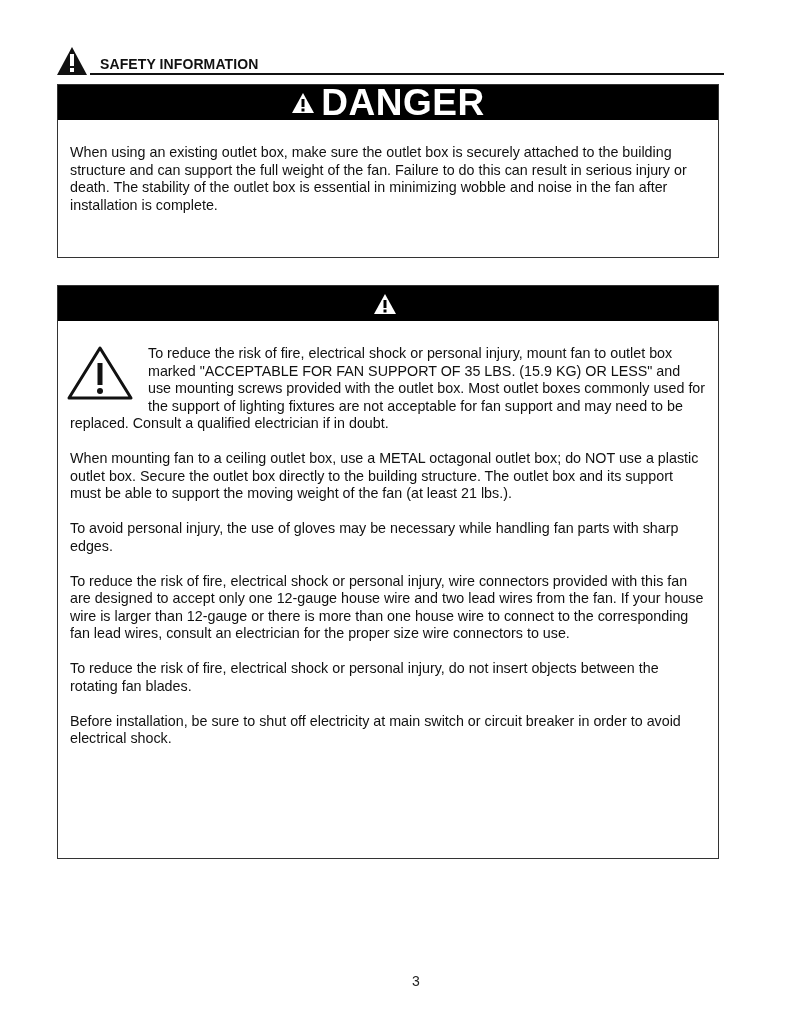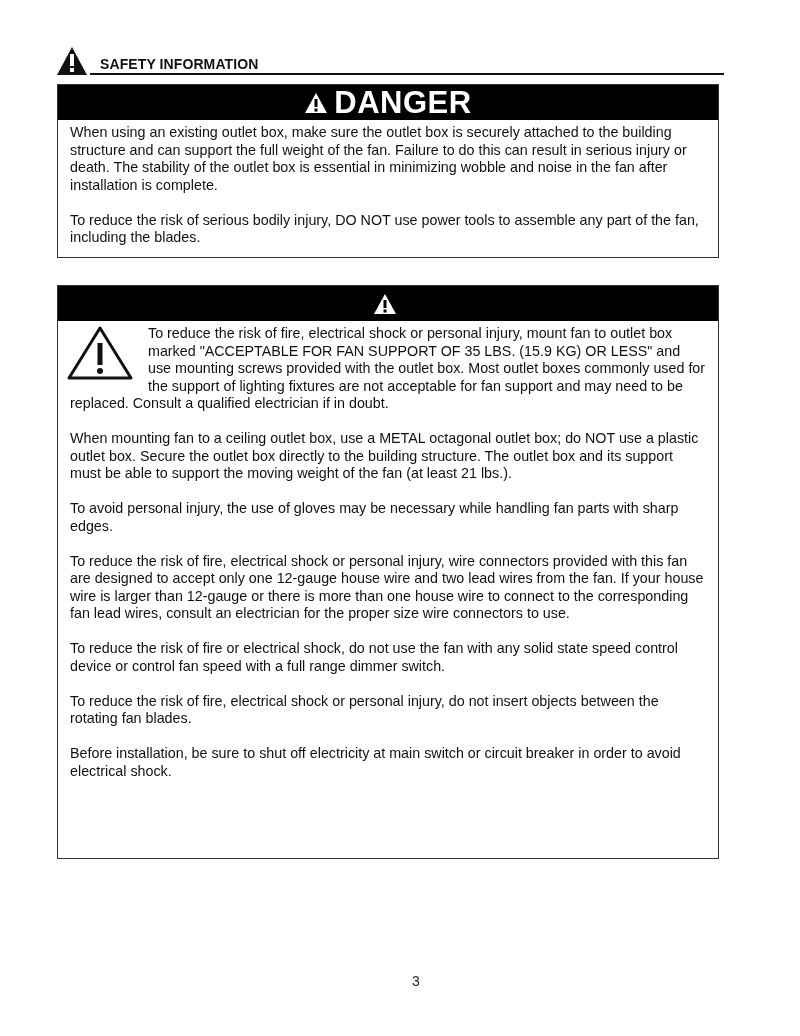--- a/index.html
+++ b/index.html
@@ -20,25 +20,25 @@
     .section-header .rule {
       position: absolute; left: 34px; right: 0; top: 27px; height: 2px; background: #111;
     }
     .box {
       position: absolute; left: 57px; width: 662px;
       border: 1.5px solid #333; box-sizing: border-box;
     }
     .box .banner {
       background: #000; color: #fff; height: 35px;
       display: flex; align-items: center; justify-content: center;
-      font-size: 31px; font-weight: bold; letter-spacing: 0.5px;
+      font-size: 37px; font-weight: bold; letter-spacing: 0.5px;
     }
     .box .banner svg { margin-right: 6px; }
     .box .body {
-      padding: 4px 12px 8px 12px;
+      padding: 24px 12px 8px 12px;
       font-size: 14.3px; line-height: 17.5px;
     }
     .box .body p { margin: 0 0 17.5px 0; }
     .box .body p:last-child { margin-bottom: 0; }
     .danger { top: 84px; height: 174px; }
     .warning { top: 285px; height: 574px; }
     .warn-first { position: relative; }
     .warn-first .tri {
       float: left; width: 68px; height: 56px; margin: 0 14px 0 -4px;
     }
@@ -66,21 +66,20 @@
   <div class="banner">
     <svg width="24" height="22" viewBox="0 0 24 22">
       <polygon points="12,1 23,21 1,21" fill="#fff"></polygon>
       <rect x="10.5" y="7" width="3" height="8" fill="#000"></rect>
       <rect x="10.5" y="16.5" width="3" height="3" fill="#000"></rect>
     </svg>
     <span>DANGER</span>
   </div>
   <div class="body">
     <p>When using an existing outlet box, make sure the outlet box is securely attached to the building structure and can support the full weight of the fan. Failure to do this can result in serious injury or death. The stability of the outlet box is essential in minimizing wobble and noise in the fan after installation is complete.</p>
-    <p>To reduce the risk of serious bodily injury, DO NOT use power tools to assemble any part of the fan, including the blades.</p>
   </div>
 </div>
 
 <div class="box warning">
   <div class="banner">
     <svg width="24" height="22" viewBox="0 0 24 22">
       <polygon points="12,1 23,21 1,21" fill="#fff"></polygon>
       <rect x="10.5" y="7" width="3" height="8" fill="#000"></rect>
       <rect x="10.5" y="16.5" width="3" height="3" fill="#000"></rect>
     </svg>
@@ -91,19 +90,18 @@
         <svg width="68" height="56" viewBox="0 0 68 56">
           <polygon points="34,3 65,53 3,53" fill="none" stroke="#111" stroke-width="3" stroke-linejoin="round"></polygon>
           <rect x="31.5" y="18" width="5" height="22" fill="#111"></rect>
           <circle cx="34" cy="46" r="3" fill="#111"></circle>
         </svg>
       </span><span>To reduce the risk of fire, electrical shock or personal injury, mount fan to outlet box marked "ACCEPTABLE FOR FAN SUPPORT OF 35 LBS. (15.9 KG) OR LESS" and use mounting screws provided with the outlet box. Most outlet boxes commonly used for the support of lighting fixtures are not acceptable for fan support and may need to be replaced. Consult a qualified electrician if in doubt.</span>
     </p>
     <p>When mounting fan to a ceiling outlet box, use a METAL octagonal outlet box; do NOT use a plastic outlet box. Secure the outlet box directly to the building structure. The outlet box and its support must be able to support the moving weight of the fan (at least 21 lbs.).</p>
     <p>To avoid personal injury, the use of gloves may be necessary while handling fan parts with sharp edges.</p>
     <p>To reduce the risk of fire, electrical shock or personal injury, wire connectors provided with this fan are designed to accept only one 12-gauge house wire and two lead wires from the fan. If your house wire is larger than 12-gauge or there is more than one house wire to connect to the corresponding fan lead wires, consult an electrician for the proper size wire connectors to use.</p>
-    <p>To reduce the risk of fire or electrical shock, do not use the fan with any solid state speed control device or control fan speed with a full range dimmer switch.</p>
     <p>To reduce the risk of fire, electrical shock or personal injury, do not insert objects between the rotating fan blades.</p>
     <p>Before installation, be sure to shut off electricity at main switch or circuit breaker in order to avoid electrical shock.</p>
   </div>
 </div>
 
 <div class="page-number">3</div>
 
 </body></html>

